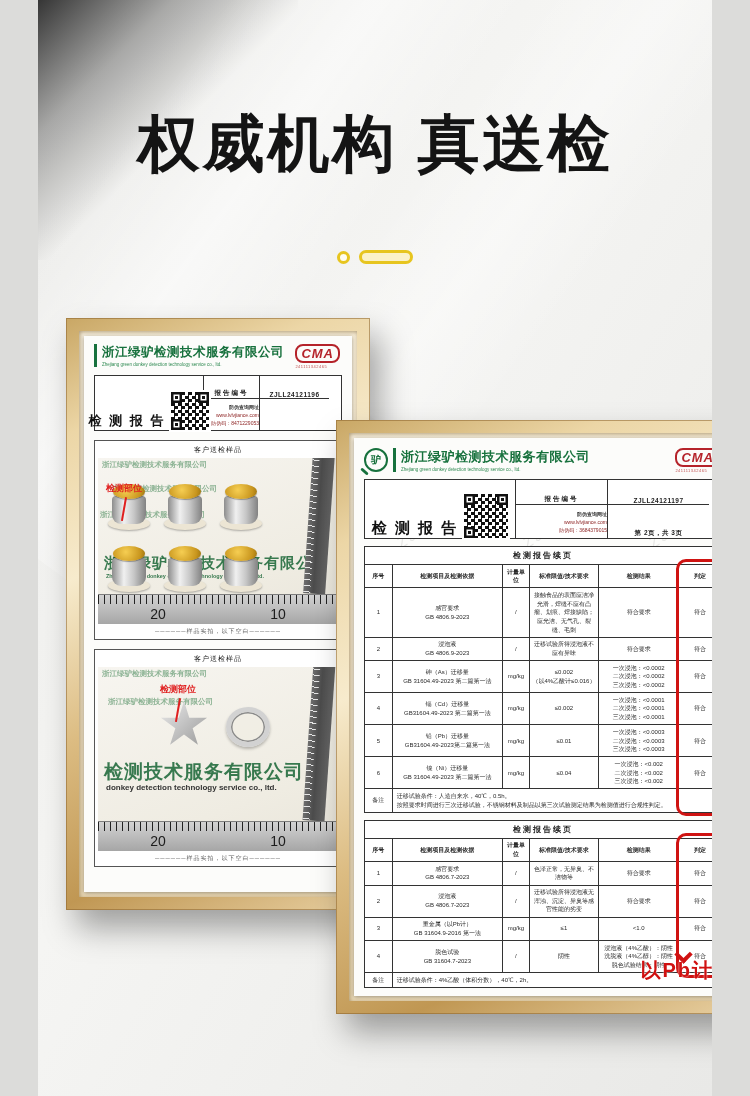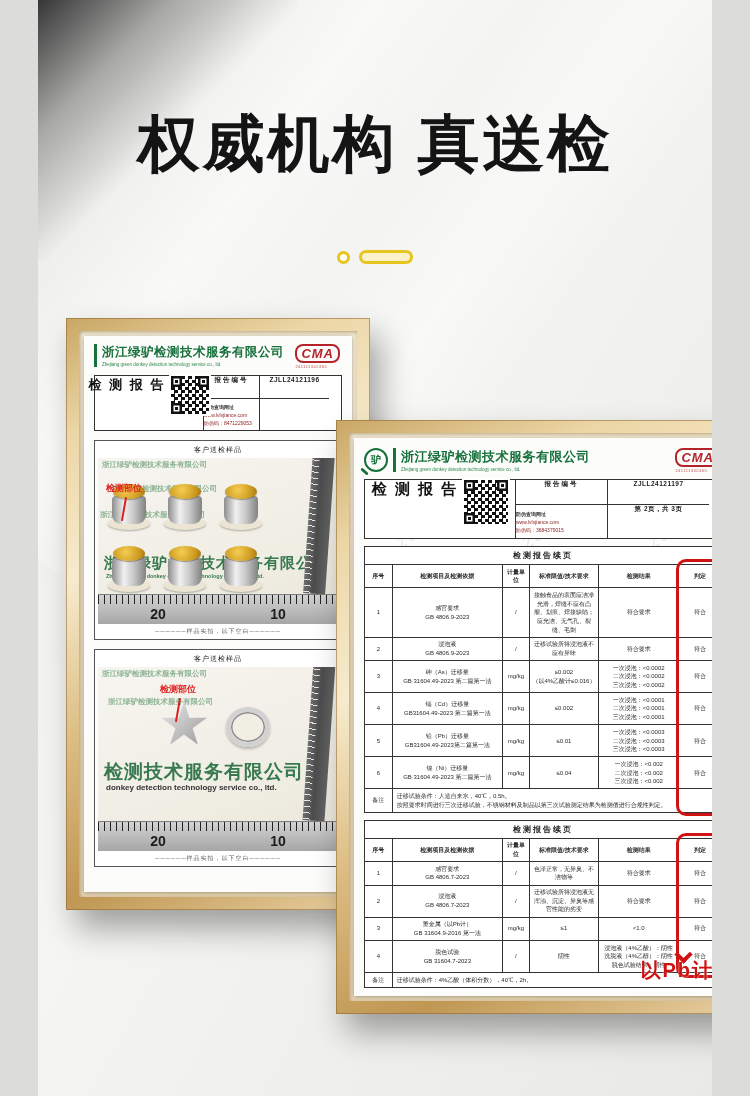--- a/index.html
+++ b/index.html
@@ -58,21 +58,21 @@
   .company-en { color:#2f8a52; font-size:4.5px; margin-top:1px; white-space:nowrap; }
   .cma { margin-right:2px; }
   .cma-mark { display:inline-block; border:2px solid #b5232a; border-radius:8px; padding:0 4px;
       color:#b5232a; font-weight:900; font-size:13px; letter-spacing:1px; font-style:italic; }
   .cma-num { font-size:4px; color:#c05050; letter-spacing:.5px; margin-top:1px; }
 
   
   .info { display:grid; border:1.5px solid #333; margin-top:6px; background:#fff; }
   .info-l { grid-template-columns:108px 56px 70px; grid-template-rows:22px 32px; }
   .info-r { grid-template-columns:150px 92px 102px; grid-template-rows:24px 34px; }
-  .cell { display:flex; align-items:flex-start; justify-content:center; text-align:center; }
+  .cell { display:flex; align-items:flex-end; justify-content:center; text-align:center; }
   .title-cell { grid-column:1; grid-row:1/3; gap:6px; }
   .rep-title { font-weight:900; font-size:15px; letter-spacing:2px; color:#111; white-space:nowrap; }
   .paper-l .rep-title { font-size:13px; }
   .c2 { grid-column:2; border-left:1px solid #333; }
   .c3 { grid-column:3; border-left:1px solid #333; }
   .r1 { grid-row:1; }
   .r2 { grid-row:2; border-top:1px solid #333; }
   .lbl { font-weight:bold; font-size:6.5px; letter-spacing:2px; }
   .val { font-weight:bold; font-size:6.5px; letter-spacing:.5px; }
   .antifake { flex-direction:column; line-height:1.6; letter-spacing:0; }
@@ -119,21 +119,21 @@
     box-shadow: inset 0 0 0 1.5px #8a8a8a, 0 2px 3px rgba(0,0,0,.25); }
   .vruler { position:absolute; right:8px; top:-4px; bottom:30px; width:22px; z-index:2;
     background:linear-gradient(90deg,#6e6e6e,#4c4c4c 45%,#646464); transform:rotate(4deg); }
   .vruler::before { content:""; position:absolute; left:0; top:0; bottom:0; width:7px;
     background:repeating-linear-gradient(180deg,#e6e6e6 0 1px, transparent 1px 6px); }
   .hruler { position:absolute; left:0; right:0; bottom:0; height:30px; z-index:2;
     background:linear-gradient(180deg,#d2d2d2,#a6a6a6); border-top:1px solid #7d7d7d; }
   .hruler::before { content:""; position:absolute; left:0; right:0; top:0; height:9px;
     background:repeating-linear-gradient(90deg,#222 0 1px, transparent 1px 6px); }
   .hruler .nums { display:flex; justify-content:space-around; margin-top:11px;
-    font-weight:700; font-size:14px; color:#1c1c1c; }
+    font-weight:400; font-size:14px; color:#1c1c1c; }
   .caption { text-align:center; font-size:6px; color:#666; margin-top:3px; letter-spacing:1px; }
 
   
   .sect { position:relative; margin-top:7px; }
   .sect-title { border:1.2px solid #333; border-bottom:none; text-align:center; font-weight:bold;
     font-size:8px; padding:3px 0; letter-spacing:2px; background:#fff; }
   .tbl { border:1.2px solid #333; background:#fff; }
   .tr { display:grid; grid-template-columns:7.5% 31% 7.5% 19.5% 22.5% 12%; }
   .tr.note-row { grid-template-columns:7.5% 92.5%; }
   .td { border-left:1px solid #333; border-top:1px solid #333; padding:2.5px 2px;

